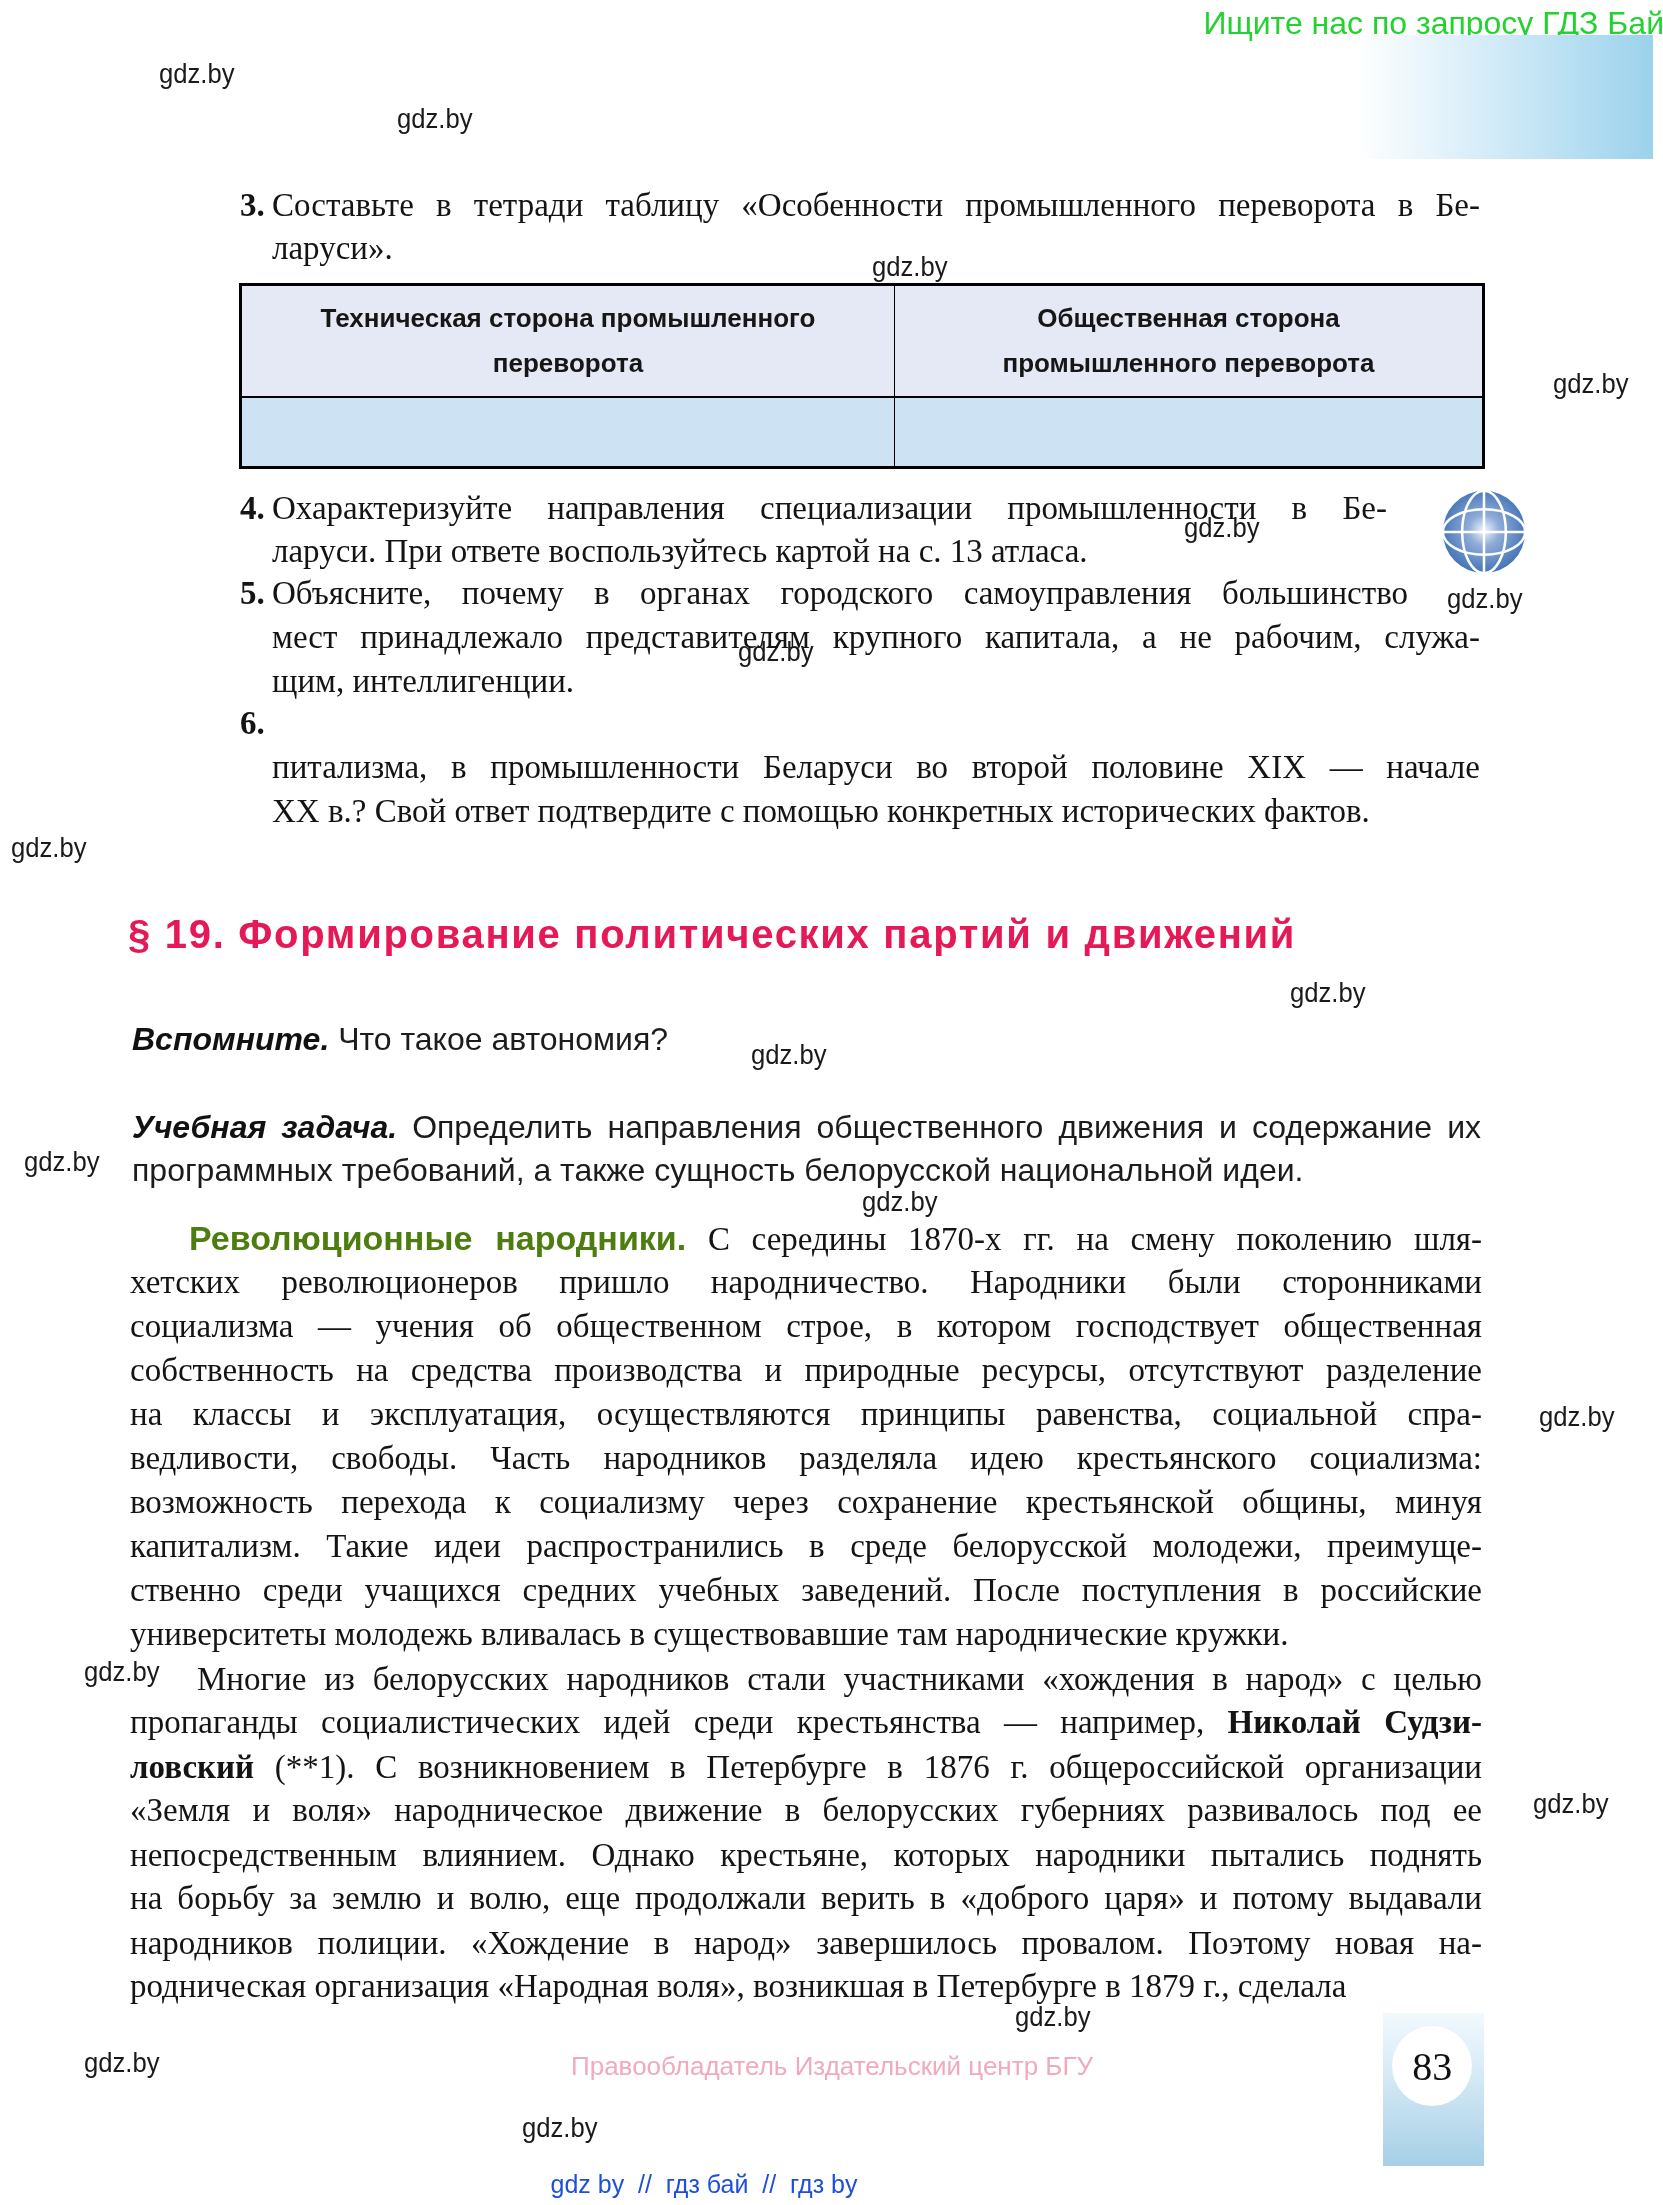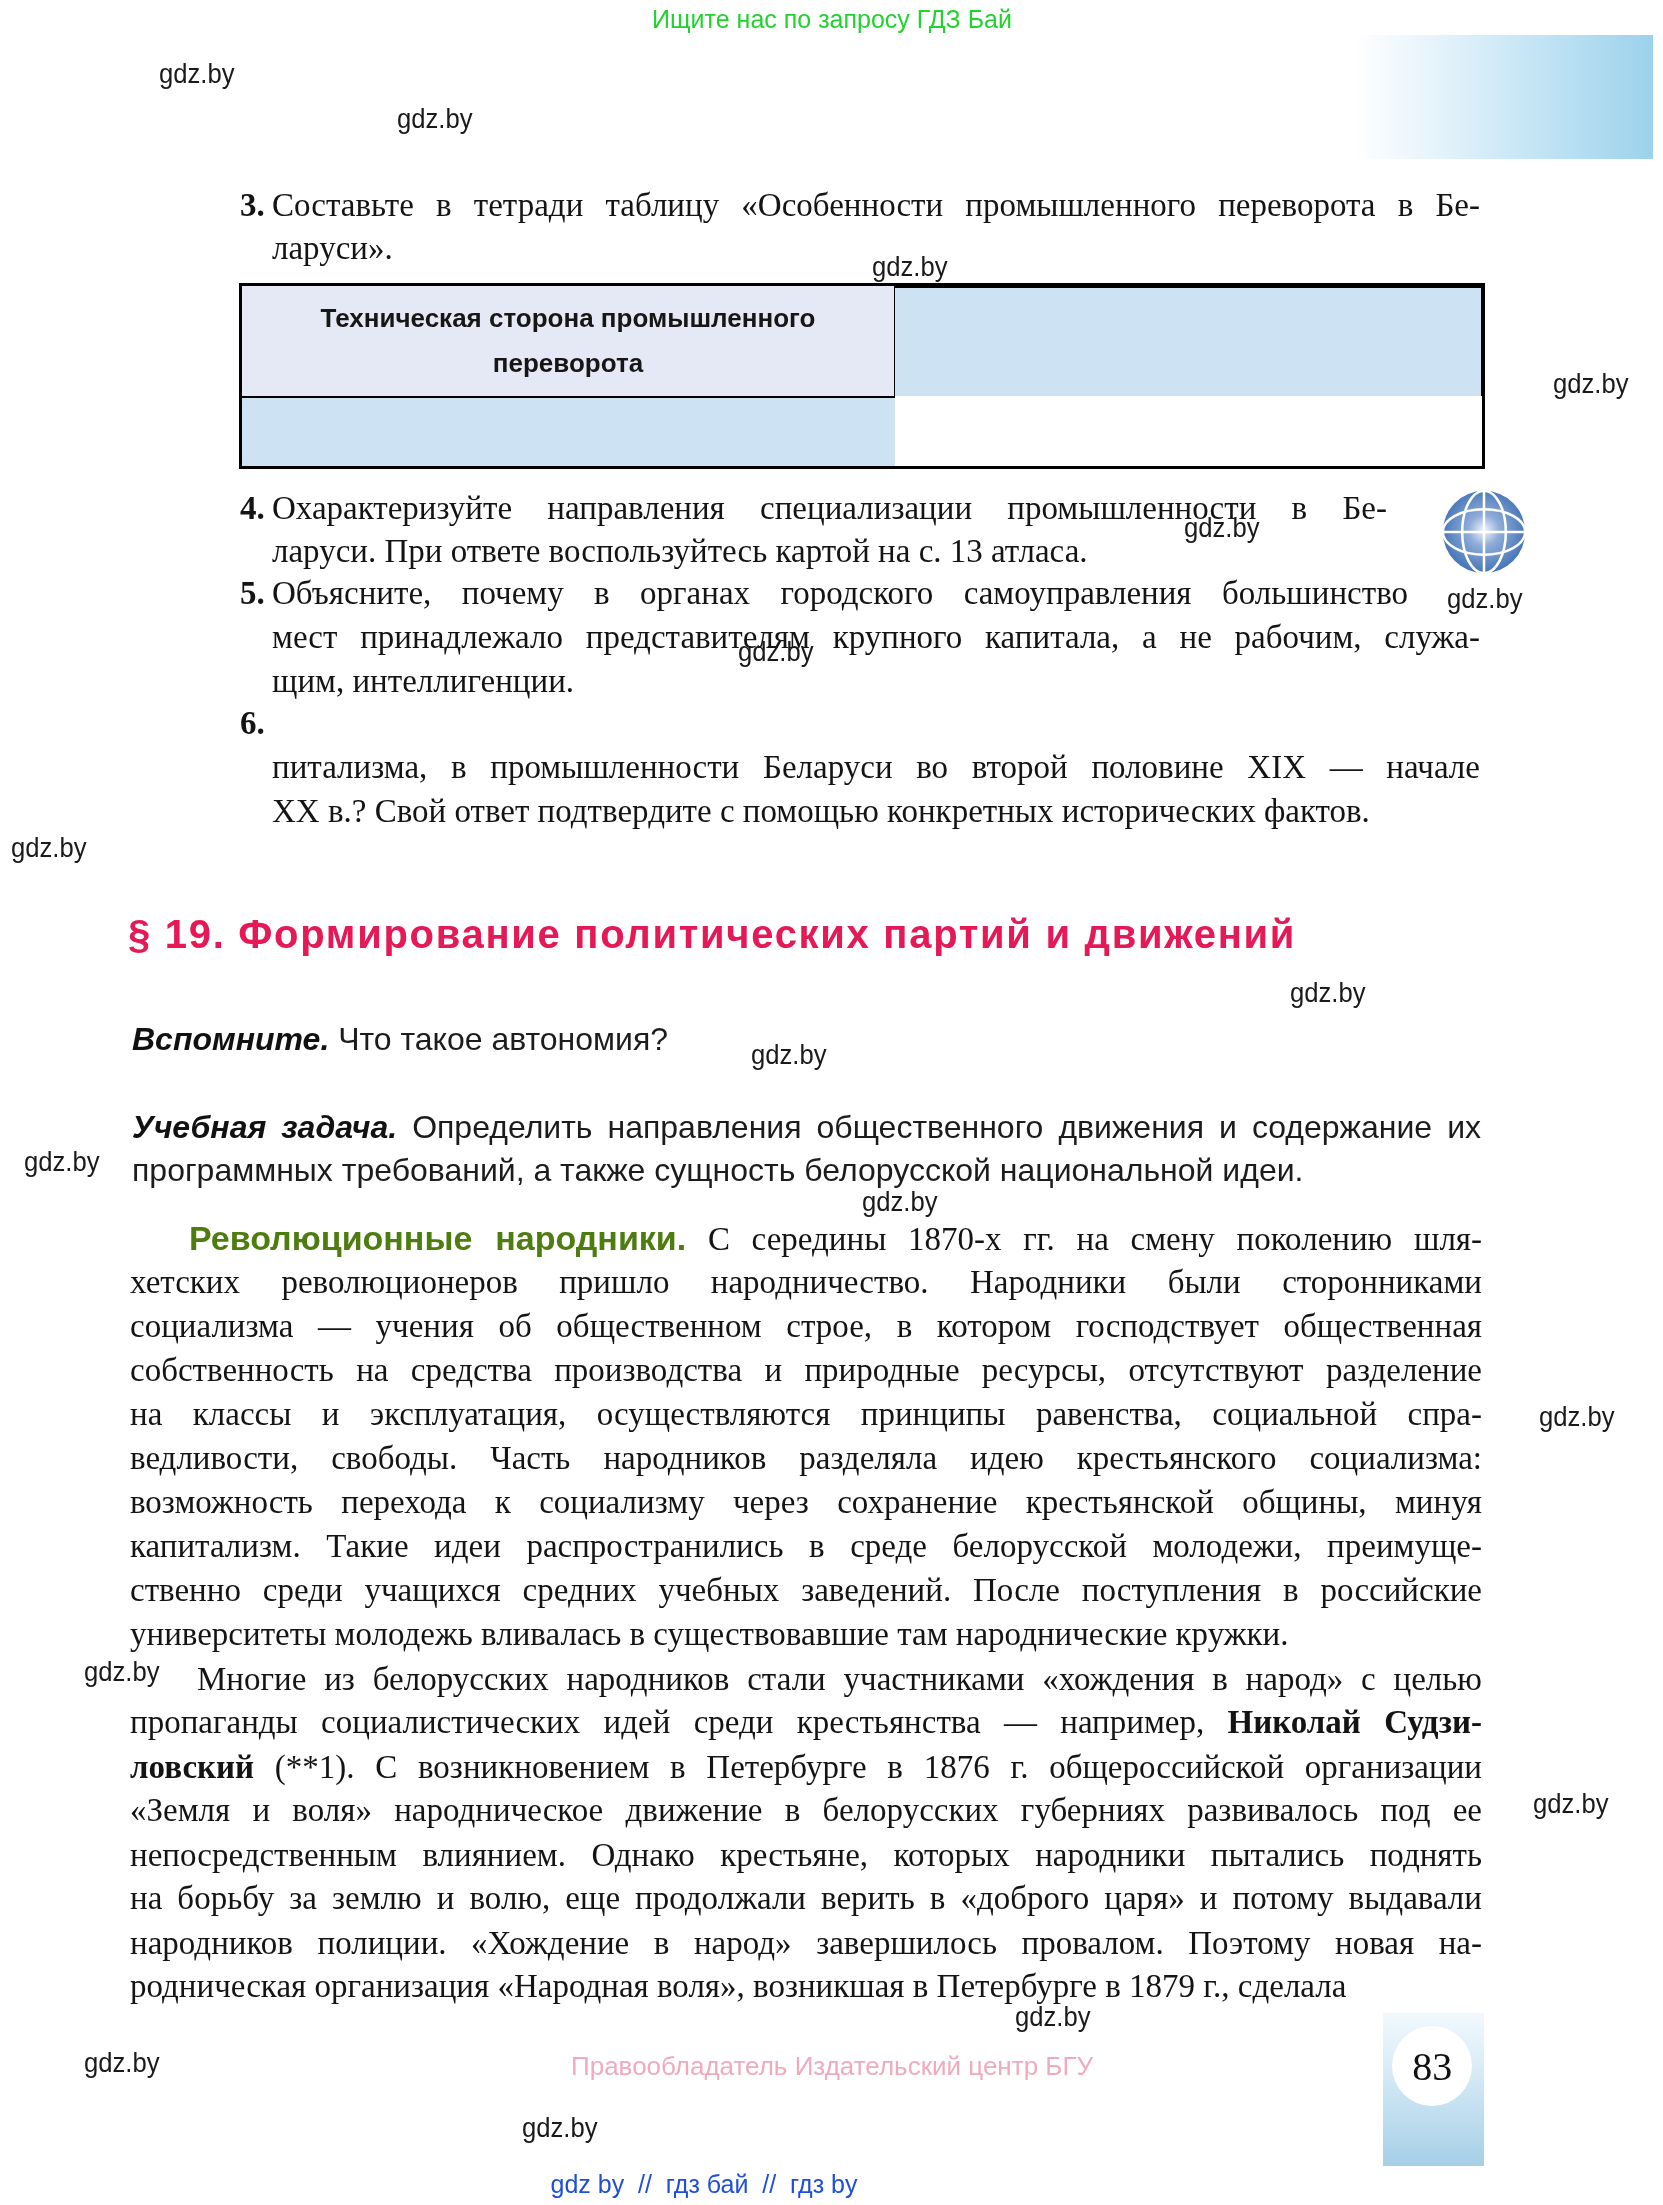--- a/index.html
+++ b/index.html
@@ -5,22 +5,22 @@
   html,body{margin:0;padding:0;}
   body{width:1664px;height:2205px;position:relative;background:#ffffff;overflow:hidden;
        font-family:"Liberation Serif", serif;color:#141414;}
   .abs{position:absolute;}
 
   
   .wm{position:absolute;font-family:"Liberation Sans", sans-serif;font-size:27px;
       color:#1a1a1a;white-space:nowrap;transform:scaleX(.95);transform-origin:left top;}
 
   
-  .banner{left:0;top:5px;width:1664px;text-align:center;
-          font-family:"Liberation Sans", sans-serif;font-size:25px;color:#22d32f;}
+  .banner{left:0;top:5px;width:1664px;text-align:right;
+          font-family:"Liberation Sans", sans-serif;font-size:32px;color:#22d32f;}
 
   
   .topbar{left:1354px;top:35px;width:299px;height:124px;
           background:linear-gradient(90deg,#ffffff 0%,#d9eef9 40%,#9cd2ec 100%);}
 
   
   .tline{position:absolute;font-size:33px;line-height:39px;color:#141414;}
   .tline .num{position:absolute;left:0;top:0;font-weight:bold;}
   .tfirst{padding-left:32px;box-sizing:border-box;}
   .just{text-align:justify;text-align-last:justify;}
@@ -87,20 +87,24 @@
 
 <div class="tline tfirst just" style="left:240px;top:186px;width:1240px;">
   <span class="num">3.</span><span>Составьте в тетради таблицу «Особенности промышленного переворота в Бе-</span>
 </div>
 <div class="tline" style="left:272px;top:229px;">ларуси».</div>
 
 <div class="abs ttable">
   <div class="th c1">
     <span>Техническая сторона промышленного</span>
       <span>переворота</span>
+  </div>
+  <div class="th">
+    <span>Общественная сторона</span>
+      <span>промышленного переворота</span>
   </div>
   <div class="td c1"></div>
   <div class="td"></div>
 </div>
 
 <div class="tline tfirst just" style="left:240px;top:489px;width:1147px;">
   <span class="num">4.</span><span>Охарактеризуйте направления специализации промышленности в Бе-</span>
 </div>
 <div class="tline" style="left:272px;top:532px;">ларуси. При ответе воспользуйтесь картой на с. 13 атласа.</div>
 

